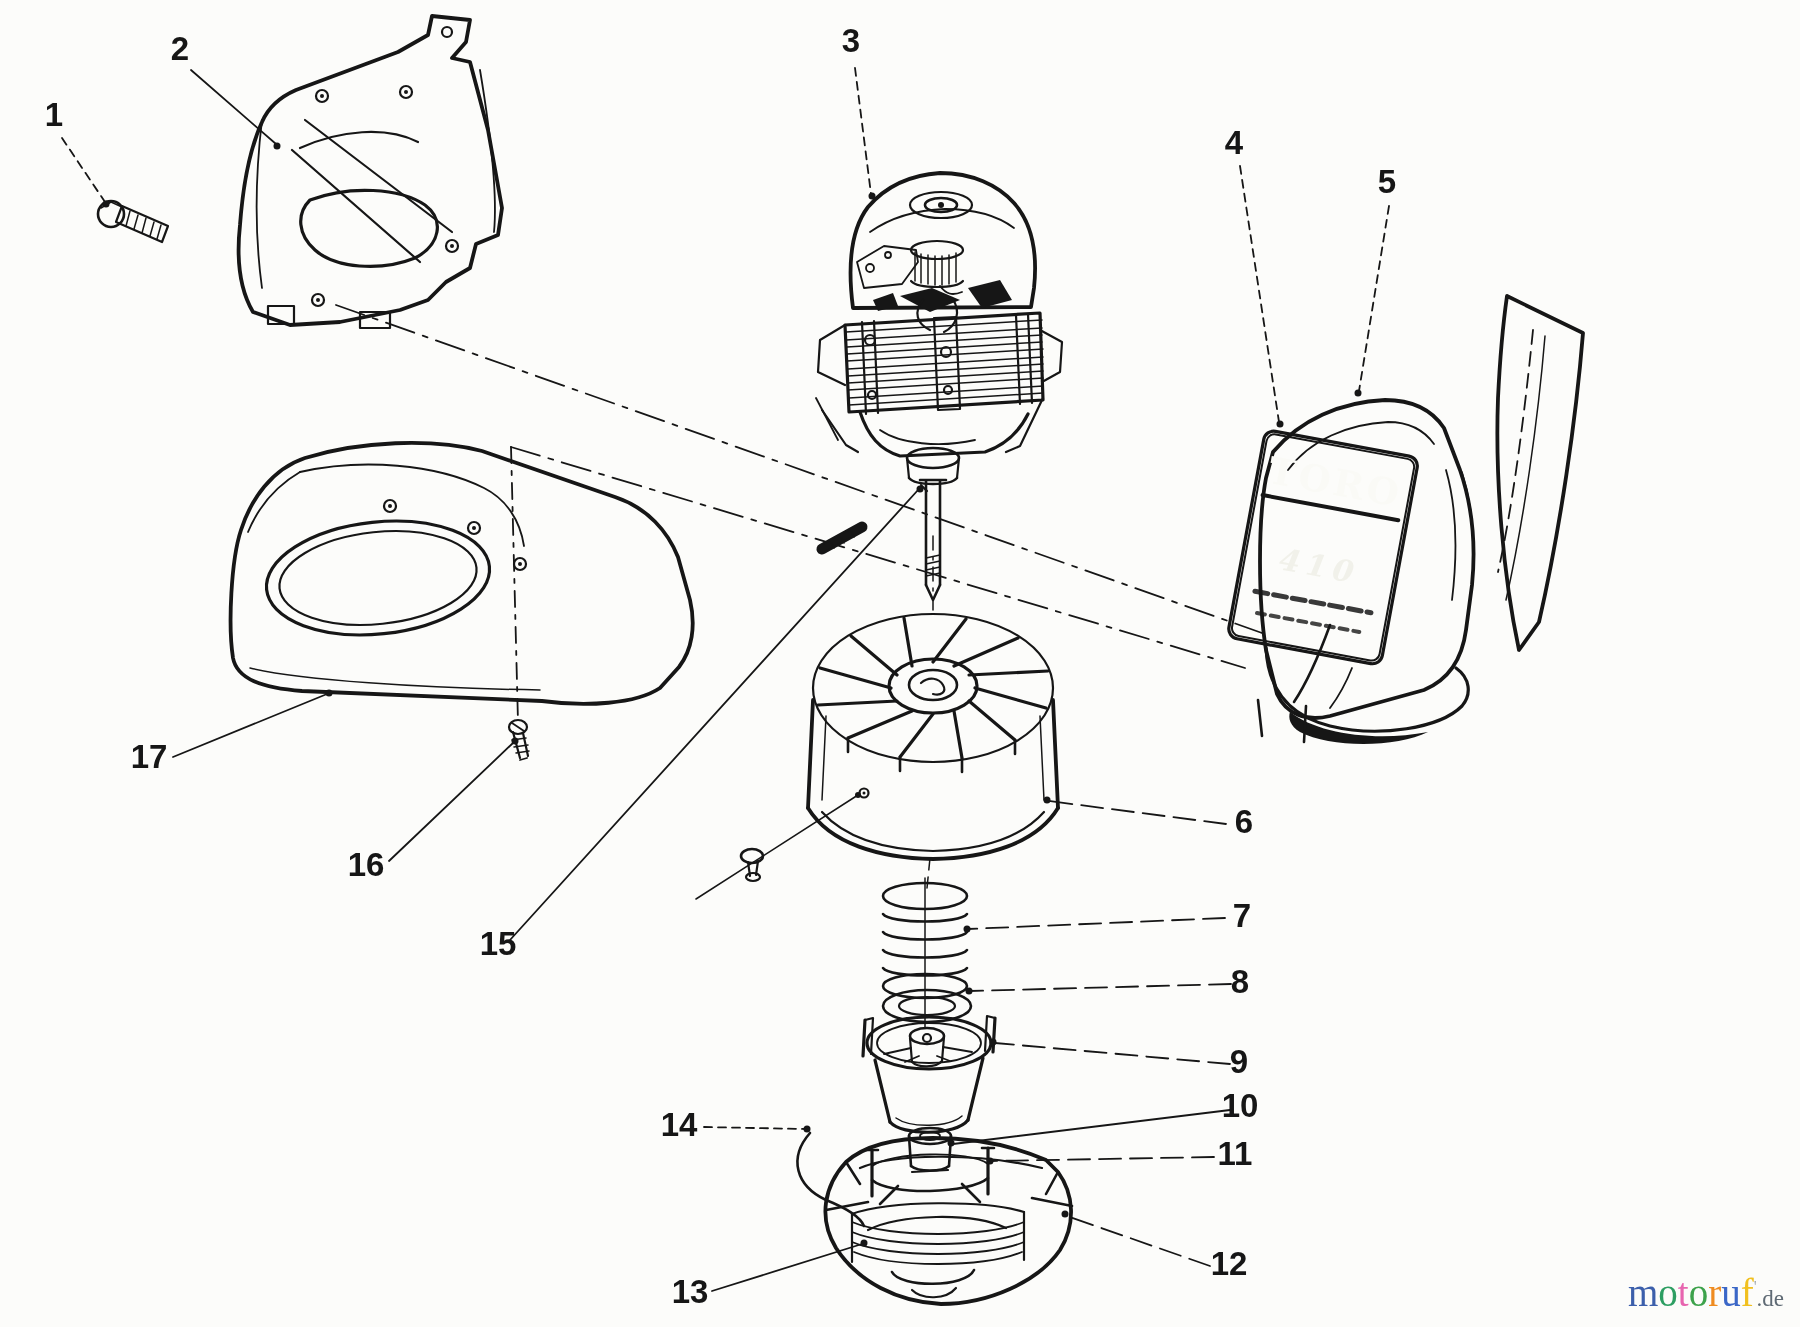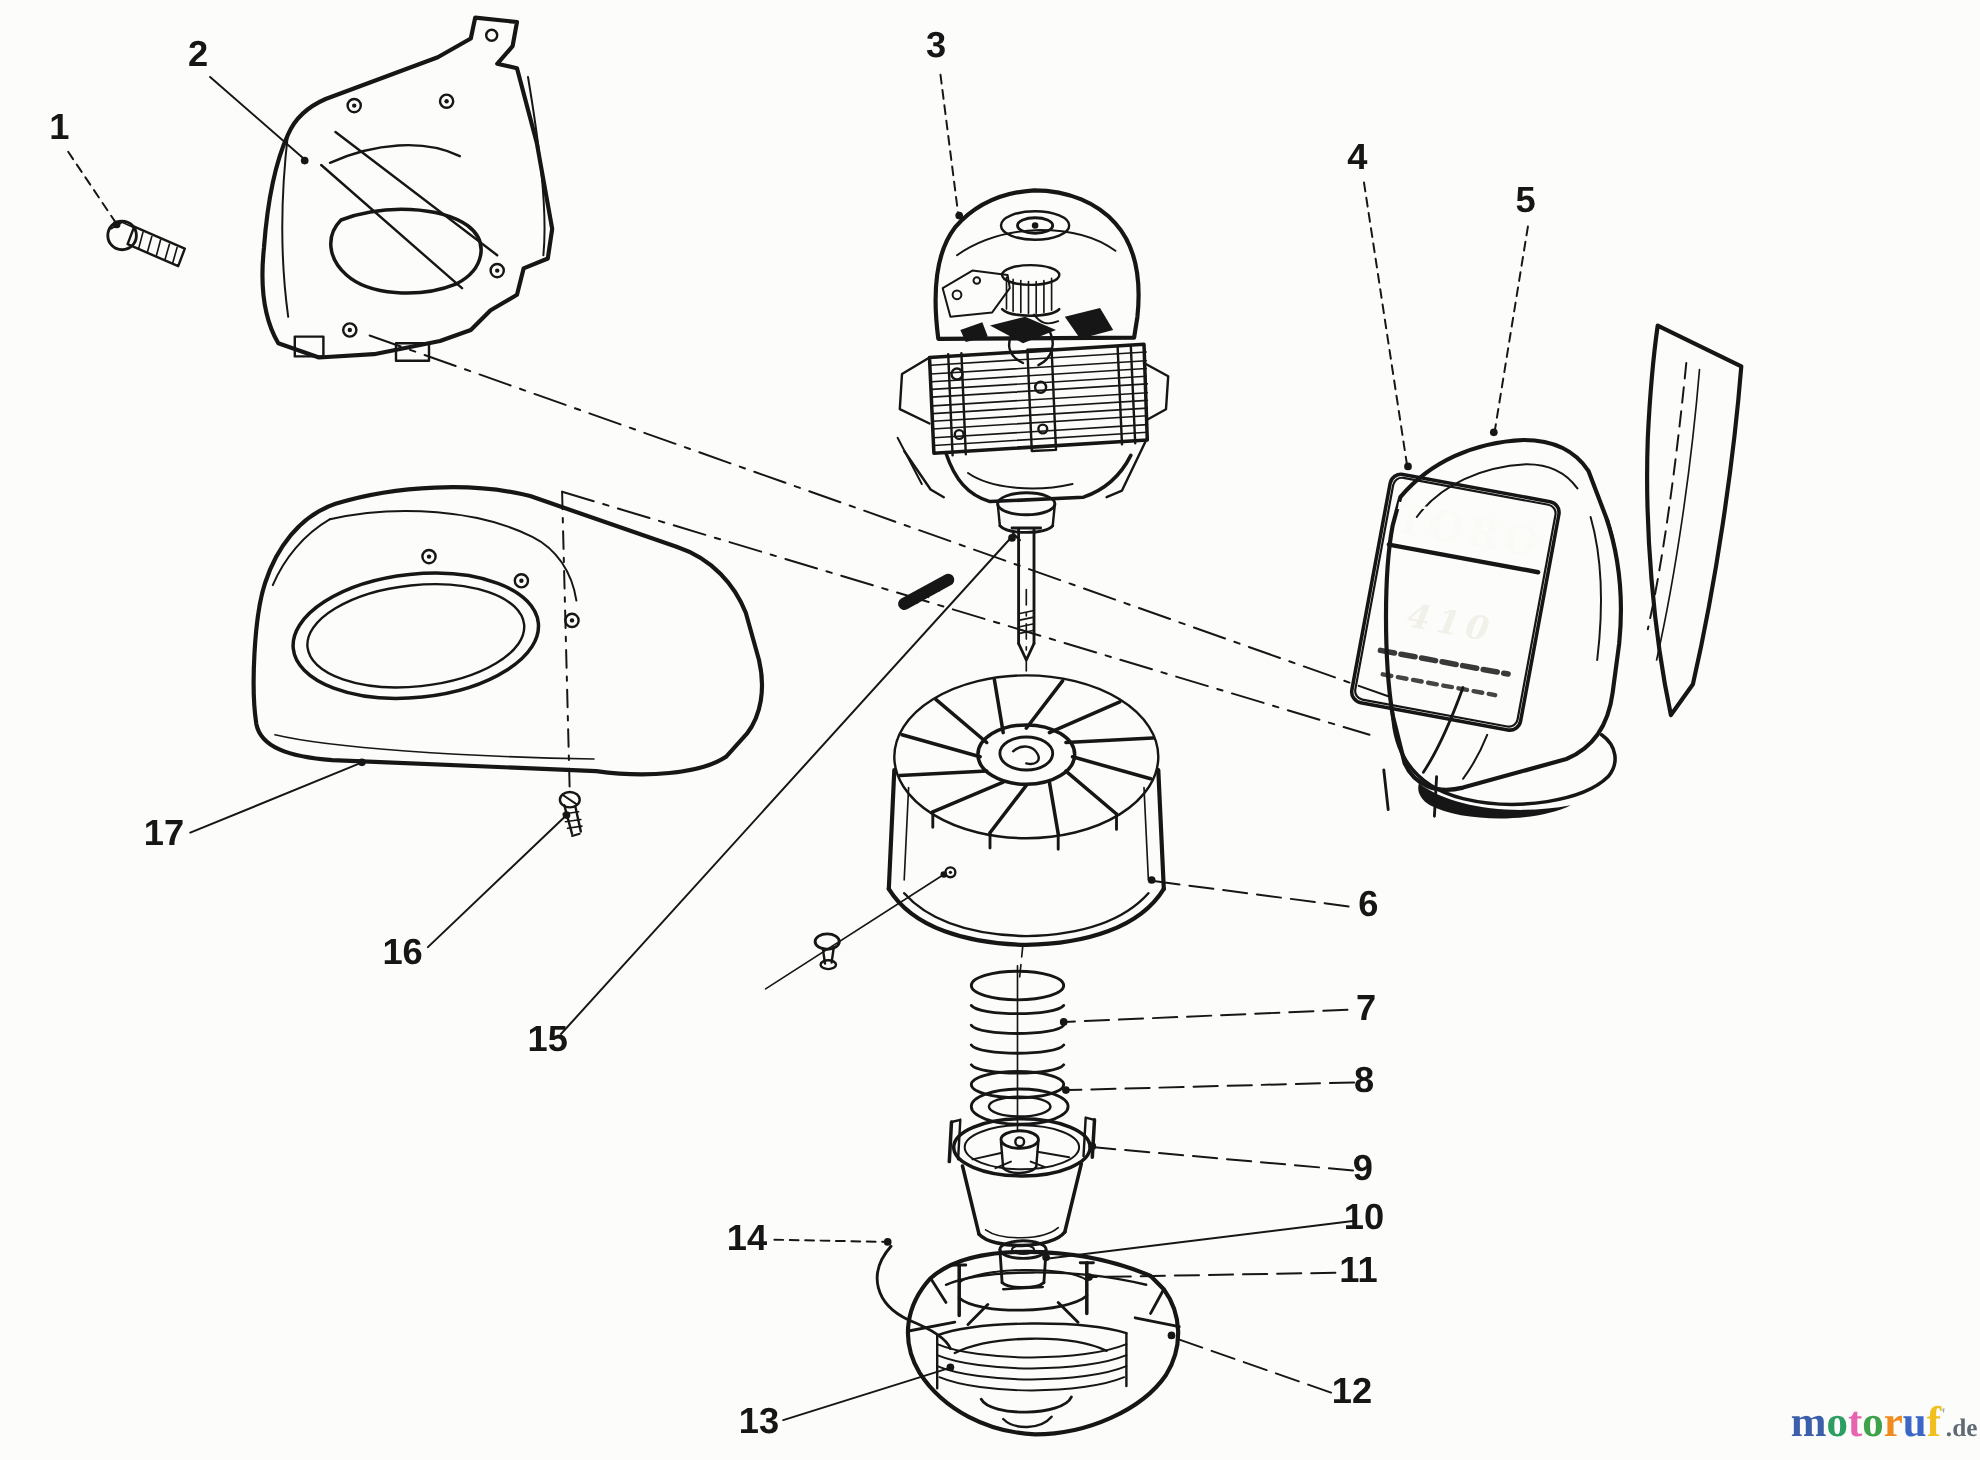--- a/index.html
+++ b/index.html
@@ -11,21 +11,21 @@
   .w25{stroke-width:2.6px}.w3{stroke-width:3.2px}.w4{stroke-width:3.8px}
   .blk{fill:#161616;stroke:none;}
   .dot{fill:#161616;stroke:none;}
   .co{font-family:"Liberation Sans",sans-serif;font-weight:bold;font-size:33px;
       fill:#161616;stroke:none;text-anchor:middle;}
   .toro{font-family:"DejaVu Serif",serif;font-weight:bold;font-size:37px;
       fill:#fafaf6;stroke:none;letter-spacing:3px;text-anchor:middle;}
   .model{font-family:"DejaVu Serif",serif;font-style:italic;font-weight:bold;
       font-size:30px;fill:#f1f1ea;stroke:none;letter-spacing:6px;text-anchor:middle;}
   .wm{position:absolute;left:1628px;top:1270px;font-family:"Liberation Serif",serif;
-      font-weight:bold;font-size:39px;white-space:nowrap;}
+      font-weight:normal;font-size:39px;white-space:nowrap;}
   .wm .de{font-size:23px;}
   .wm .mk{font-size:16px;vertical-align:14px;}
 </style>
 </head>
 <body>
 
 <div id="page">
 <svg width="1800" height="1327" viewBox="0 0 1800 1327">
 
   <g>

